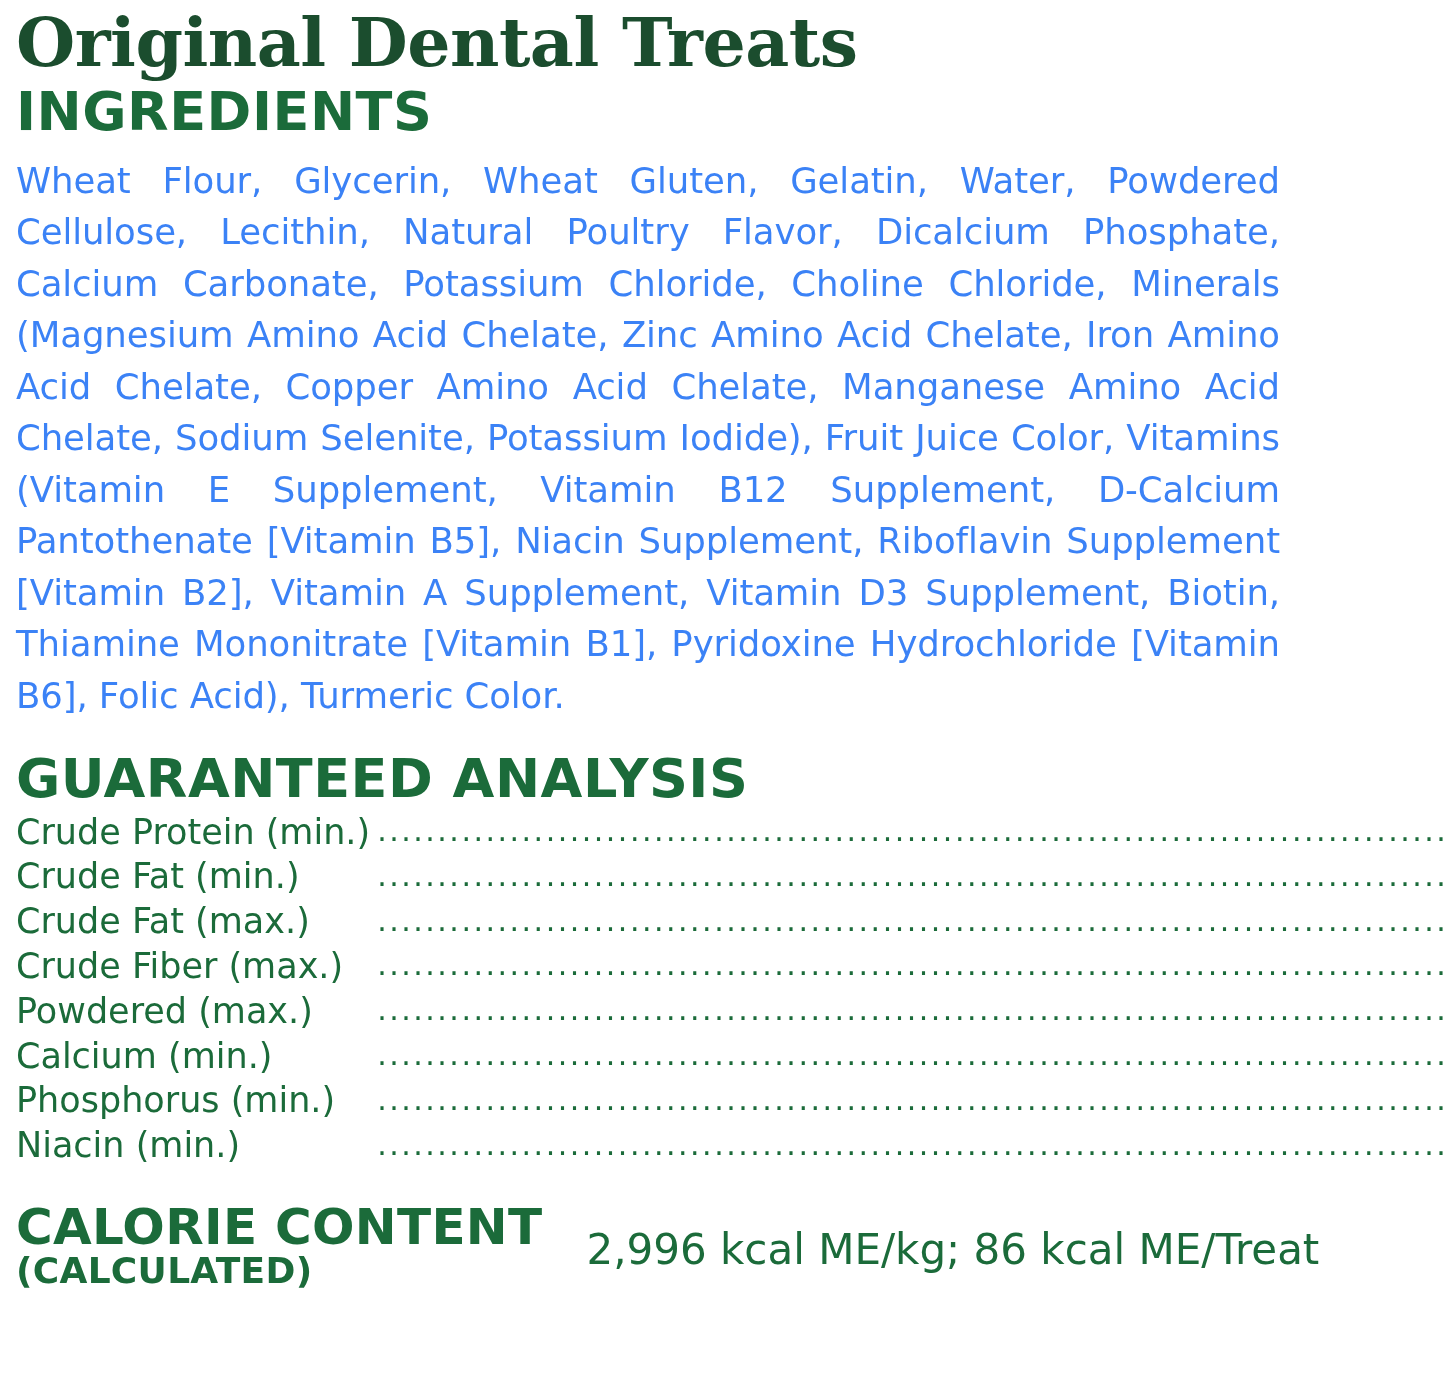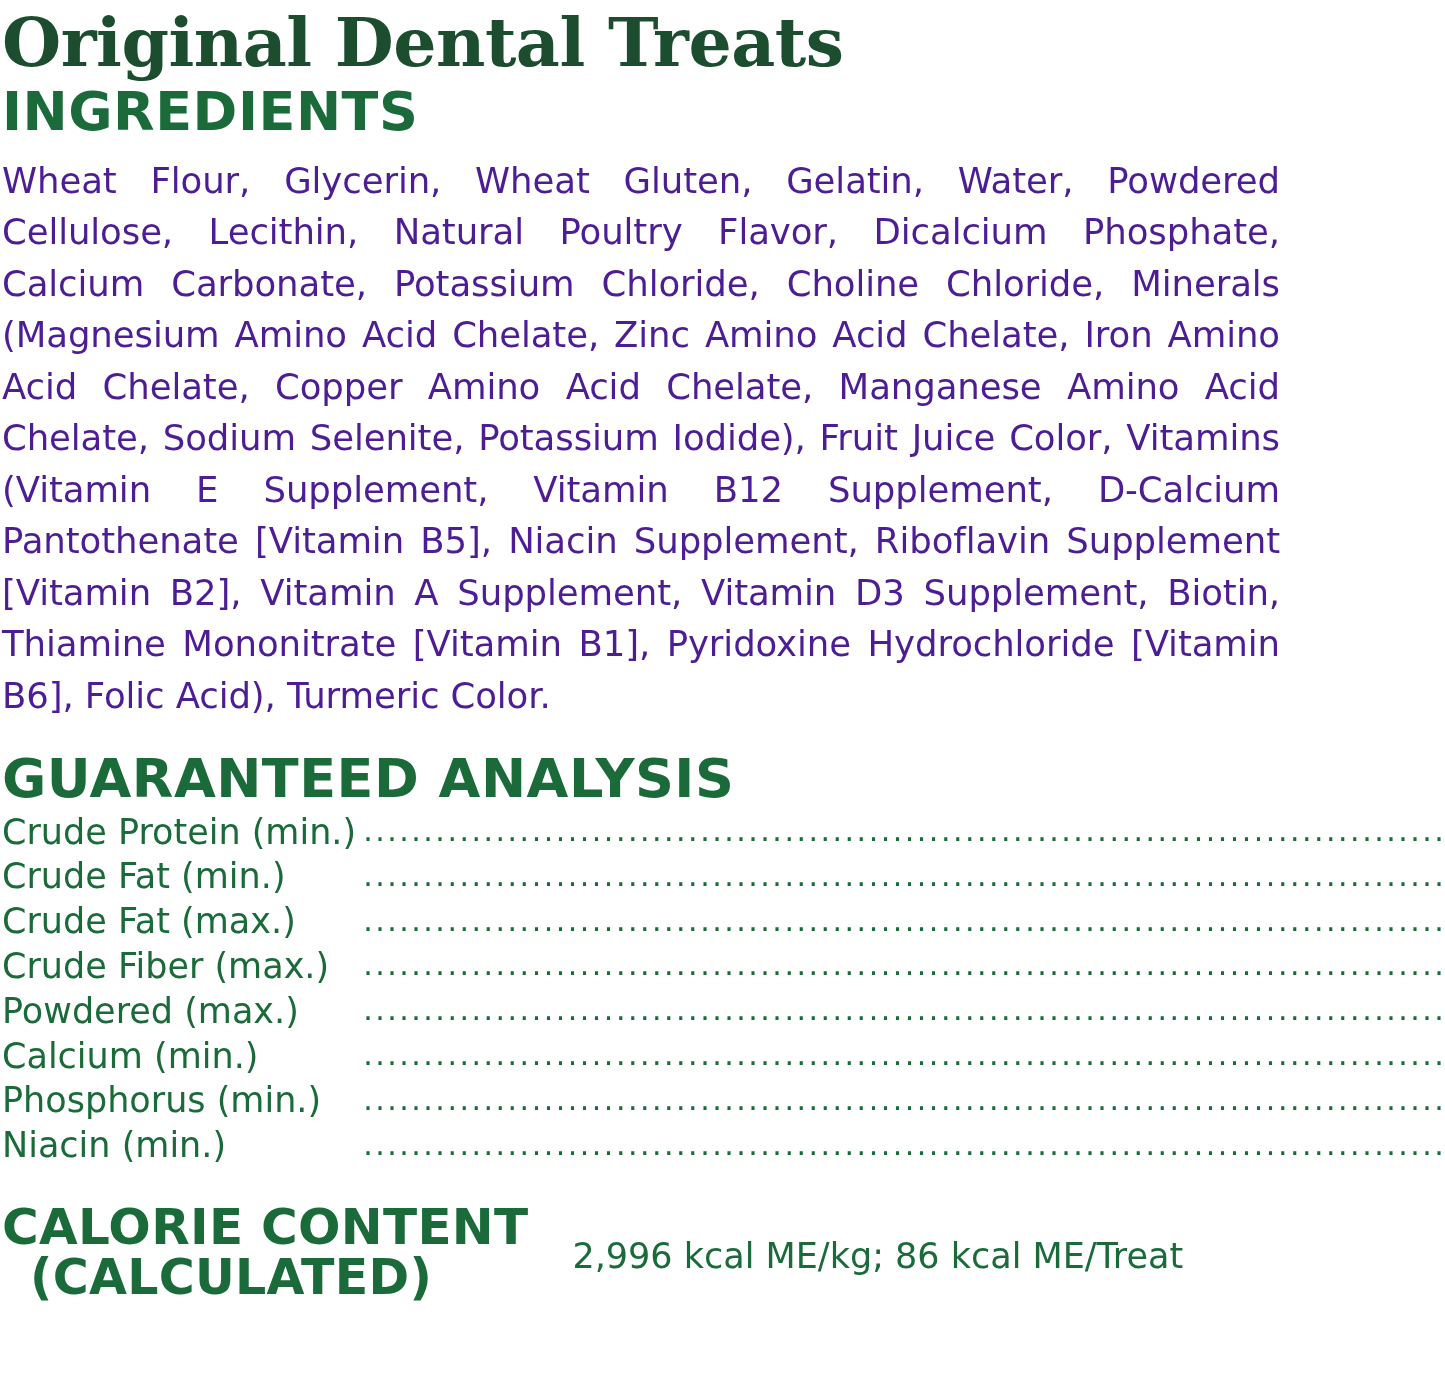--- a/index.html
+++ b/index.html
@@ -11,21 +11,21 @@
     height: 1375px;
     background: #ffffff;
     font-family: "DejaVu Sans", sans-serif;
     color: #1b4d2e;
     overflow: hidden;
   }
   .page {
     box-sizing: border-box;
     width: 1290px;
     height: 1375px;
-    padding: 4px 10px 0 2px;
+    padding: 4px 10px 0 16px;
   }
 
   .product-title {
     font-family: "DejaVu Serif", serif;
     font-size: 68px;
     line-height: 1.12;
     font-weight: 700;
     color: #1b4d2e;
     letter-spacing: -0.5px;
     margin: 0 0 4px 0;
@@ -37,21 +37,21 @@
     font-weight: 700;
     color: #1b6b3a;
     letter-spacing: 0.5px;
     line-height: 1.05;
     margin: 0 0 14px 0;
   }
 
   .ingredients-body {
     font-size: 35.5px;
     line-height: 1.45;
-    color: #4c1d95;
+    color: #3b82f6;
     text-align: justify;
     text-justify: inter-word;
     margin: 0 0 30px 0;
     letter-spacing: -0.1px;
   }
 
   .ga-heading {
     margin-top: 26px;
     margin-bottom: 2px;
   }
@@ -90,25 +90,24 @@
   .calorie-heading {
     font-size: 50px;
     font-weight: 700;
     color: #1b6b3a;
     line-height: 1.02;
     letter-spacing: 0.3px;
     white-space: nowrap;
   }
   .calorie-heading .sub {
     display: block;
-    font-size: 49px;
-    margin-left: 28px;
+    font-size: 36px;
   }
   .calorie-value {
-    font-size: 35px;
+    font-size: 42px;
     color: #1b6b3a;
     line-height: 1.1;
     padding-left: 44px;
     padding-top: 8px;
     white-space: nowrap;
   }
 </style>
 </head>
 <body>
 

